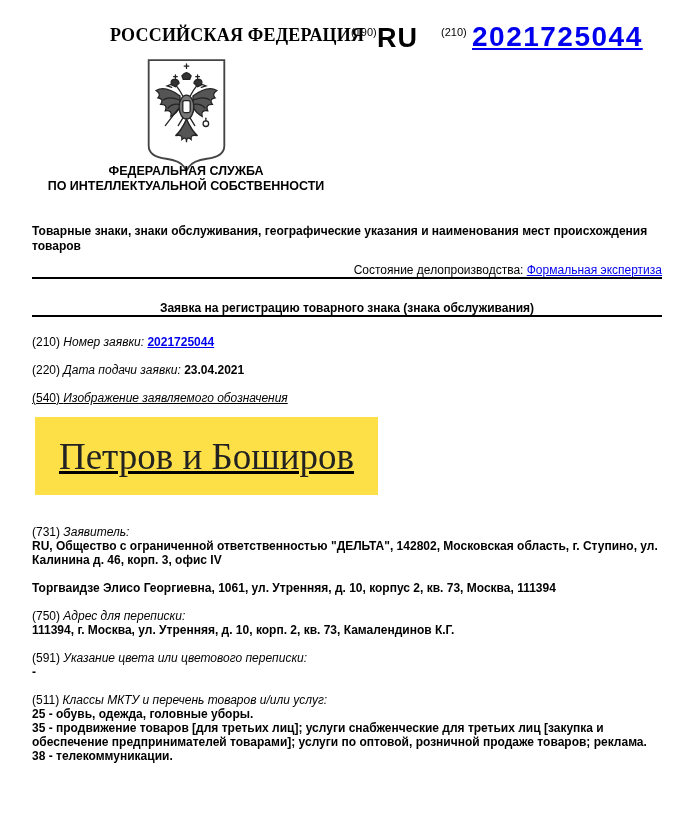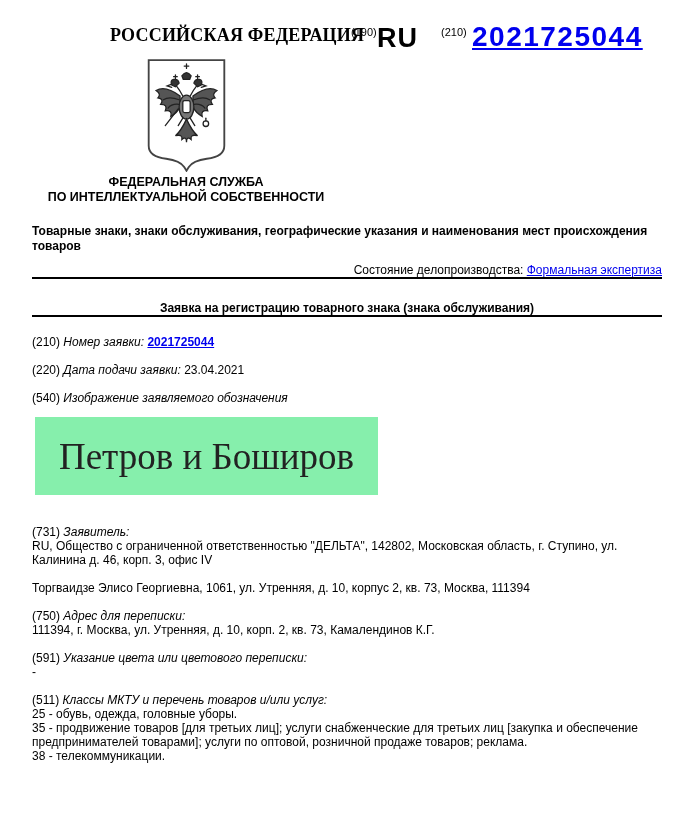--- a/index.html
+++ b/index.html
@@ -28,53 +28,53 @@
     position: absolute; left: 377px; top: 23px;
     font-weight: bold; font-size: 27px; letter-spacing: 1px;
   }
   .app-number-big {
     position: absolute; left: 472px; top: 21px;
     font-weight: bold; font-size: 28px; letter-spacing: 1.5px;
     color: #0000ee; text-decoration: underline; cursor: pointer;
   }
   .emblem-box { position: absolute; left: 145px; top: 57px; width: 83px; height: 115px; }
   .office-name {
-    position: absolute; left: 0px; top: 175px; width: 372px;
+    position: absolute; left: 0px; top: 164px; width: 372px;
     text-align: center; font-weight: bold; font-size: 12.5px; line-height: 14.5px;
   }
   
   .content { margin: 0 32px; }
   .register-title {
     margin: 12px 0 0 0; text-align: left; font-weight: bold; line-height: 14.5px;
   }
   .status-line { margin: 10px 0 0 0; text-align: right; }
   .link { color: #0000ee; text-decoration: underline; cursor: pointer; }
   hr.rule { border: none; border-top: 2px solid #000; margin: 0; }
   .rule-1 { margin-top: 7px; }
   .rule-2 { margin-top: 30px; }
   .document-title { margin: 22px 0 0 0; text-align: center; font-weight: bold; }
   .fields { margin-top: 18px; }
   .field { margin: 0 0 14px 0; }
   .field p { margin: 0; line-height: 14px; }
   .field .label { font-style: italic; }
   .field .code { font-style: normal; }
-  .field .value { font-weight: normal; }
+  .field .value { font-weight: bold; }
   .value-link { font-weight: bold; color: #0000ee; text-decoration: underline; cursor: pointer; }
   
   .mark-image {
     margin-top: 12px; margin-bottom: 30px; margin-left: 3px;
     width: 343px; height: 78px;
-    background: #86efac;
+    background: #fde047;
     display: flex; align-items: center; justify-content: center;
   }
   .mark-text {
     font-family: "Liberation Serif", serif;
     font-size: 37px; color: #222222; white-space: nowrap;
   }
-  .mark-sp { margin-bottom: 0; }
+  .mark-sp { margin-bottom: 0; text-decoration: underline; }
 </style>
 </head>
 <body>
 
 <div class="page">
 
   <div class="header">
     <div class="country-name">РОССИЙСКАЯ ФЕДЕРАЦИЯ</div>
     <span class="inid-sup inid-190">(190)</span>
     <span class="country-code">RU</span>

